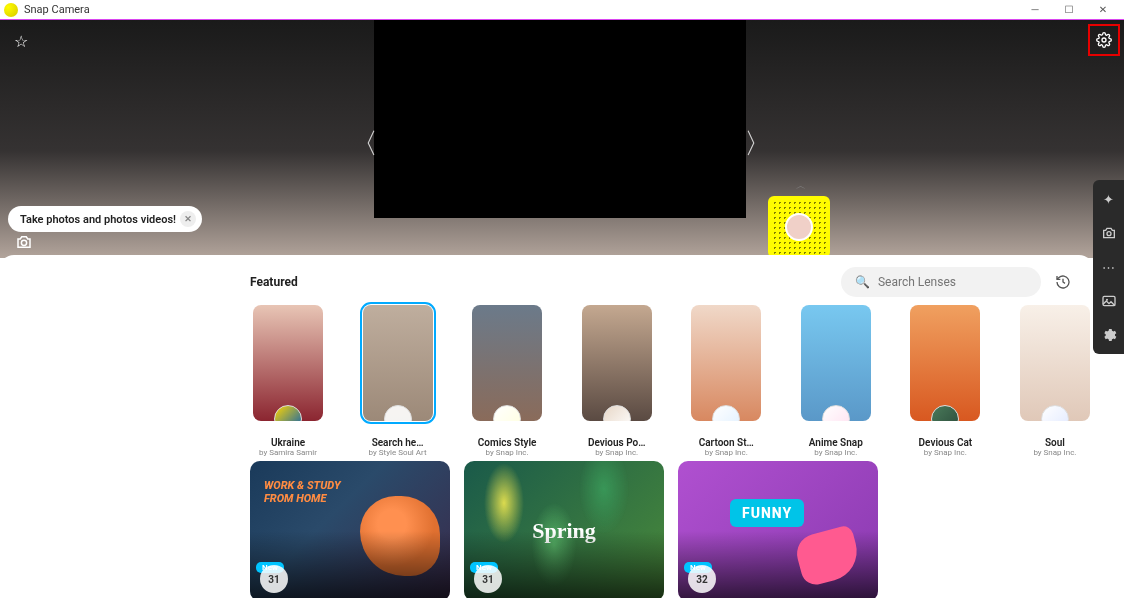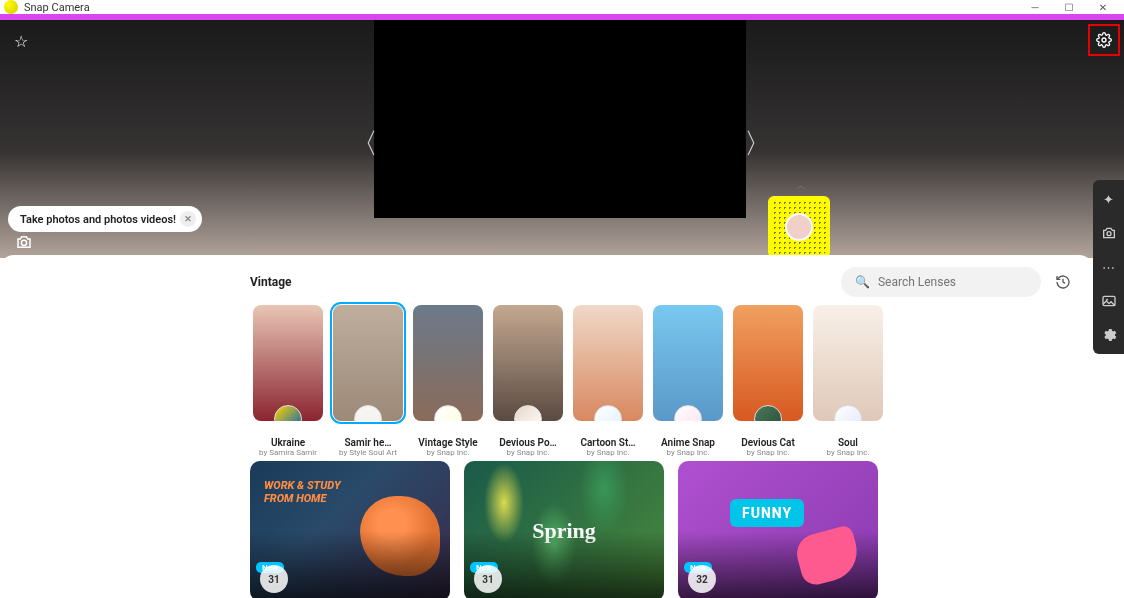--- a/index.html
+++ b/index.html
@@ -1,18 +1,18 @@
 <!DOCTYPE html>
 <html><head>
 <meta charset="utf-8">
 <style>
 * { margin: 0; padding: 0; box-sizing: border-box; font-family: -apple-system, BlinkMacSystemFont, "Segoe UI", Roboto, Arial, sans-serif; }
 body { width: 1124px; height: 598px; background: #fff; overflow: hidden; position: relative; }
 
-.titlebar { height: 20px; background: #fff; display: flex; align-items: center; padding: 0 4px; border-bottom: 6px solid #d946ef; }
+.titlebar { height: 20px; background: #fff; display: flex; align-items: center; padding: 0 4px; border-bottom: 1px solid #d946ef; }
 .titlebar .app-icon { width: 14px; height: 14px; border-radius: 50%; background: radial-gradient(circle at 30% 30%, #fffc00, #d6c800); margin-right: 6px; }
 .titlebar .title { font-size: 11px; color: #333; flex: 1; }
 .titlebar .wbtn { width: 34px; height: 20px; display: flex; align-items: center; justify-content: center; color: #555; font-size: 10px; cursor: pointer; }
 
 .camera-area { position: relative; height: 238px; background: linear-gradient(180deg, #1a1a1a 0%, #353232 55%, #b2a49b 100%); overflow: hidden; }
 .camera-area .top-left-star { position: absolute; top: 12px; left: 14px; color: #fff; font-size: 16px; }
 .camera-area .top-right-gear { position: absolute; top: 6px; right: 6px; width: 28px; height: 28px; display:flex; align-items:center; justify-content:center; color: #fff; border-radius: 50%; }
 .gear-highlight-box { position:absolute; top:4px; right:4px; width:32px; height:32px; border:2px solid #e60000; }
 
 .video-box { position:absolute; left:374px; top:0; width:372px; height:198px; background:#000; }
@@ -31,21 +31,21 @@
 
 .lower-panel { position:absolute; top:255px; left:0; right:31px; bottom:0; background:#fff; border-radius:14px 14px 0 0; padding:12px 0 0 0; overflow:hidden; }
 .lp-header { display:flex; align-items:center; padding:0 16px 0 250px; }
 .lp-header .section-title { font-size:12px; font-weight:700; color:#222; }
 .lp-header .spacer { flex:1; }
 .search-wrap { display:flex; align-items:center; background:#f2f2f2; border-radius:18px; height:30px; padding:0 14px; width:200px; }
 .search-wrap .mag { color:#888; font-size:12px; margin-right:8px; }
 .search-wrap input { border:none; background:transparent; outline:none; font-size:12px; color:#555; width:100%; }
 .history-btn { width:28px; height:28px; margin-left:8px; border-radius:50%; display:flex; align-items:center; justify-content:center; color:#666; font-size:14px; }
 
-.lens-row { display:flex; gap:4px; padding:8px 0 4px 250px; }
+.lens-row { display:flex; gap:4px; padding:8px 0 4px 250px;justify-content:space-between; }
 .lens-item { width:76px; text-align:center; position:relative; }
 .lens-thumb { width:70px; height:116px; border-radius:8px; margin:0 auto; position:relative; background:#ccc; overflow:hidden; }
 .lens-thumb.sel { outline:2px solid #00aaff; outline-offset:1px; }
 .lens-badge { position:absolute; bottom:-12px; left:50%; transform:translateX(-50%); width:28px; height:28px; border-radius:50%; background:#fff; border:1px solid #ddd; }
 .lens-name { font-size:10px; font-weight:600; color:#222; margin-top:16px; white-space:nowrap; overflow:hidden; text-overflow:ellipsis; }
 .lens-author { font-size:8px; color:#888; white-space:nowrap; overflow:hidden; text-overflow:ellipsis; }
 
 .th-red { background:linear-gradient(180deg,#e8c5b5,#8b2530); }
 .th-blur { background:linear-gradient(180deg,#bfae9e,#9c8978); }
 .th-city { background:linear-gradient(180deg,#6b7a8a,#8a6b5a); }
@@ -127,21 +127,21 @@
   <div class="camera-btn">
     <svg viewBox="0 0 24 24" width="18" height="18" fill="none" stroke="#fff" stroke-width="2">
         <path d="M4 8h3l2-3h6l2 3h3v11H4z"></path>
         <circle cx="12" cy="13" r="3.5"></circle>
       </svg>
   </div>
 </div>
 
 <div class="lower-panel">
   <div class="lp-header">
-    <div class="section-title">Vintage</div>
+    <div class="section-title">Featured</div>
     <div class="spacer"></div>
     <div class="search-wrap">
       <span class="mag">🔍</span>
       <input placeholder="Search Lenses" style="">
     </div>
     <div class="history-btn">
       <svg viewBox="0 0 24 24" width="16" height="16" fill="none" stroke="#555" stroke-width="2">
           <path d="M3 12a9 9 0 1 0 3-6.7L3 8"></path>
           <polyline points="3 3 3 8 8 8"></polyline>
           <polyline points="12 7 12 12 15 14"></polyline>
@@ -154,28 +154,28 @@
     <div class="lens-thumb th-red ">
       <div class="lens-badge b0"></div>
     </div>
     <div class="lens-name">Ukraine</div>
     <div class="lens-author">by Samira Samir</div>
       </div>
       <div class="lens-item">
     <div class="lens-thumb th-blur sel">
       <div class="lens-badge b1"></div>
     </div>
-    <div class="lens-name">Samir he…</div>
+    <div class="lens-name">Search he…</div>
     <div class="lens-author">by Style Soul Art</div>
       </div>
       <div class="lens-item">
     <div class="lens-thumb th-city ">
       <div class="lens-badge b2"></div>
     </div>
-    <div class="lens-name">Vintage Style</div>
+    <div class="lens-name">Comics Style</div>
     <div class="lens-author">by Snap Inc.</div>
       </div>
       <div class="lens-item">
     <div class="lens-thumb th-vint ">
       <div class="lens-badge b3"></div>
     </div>
     <div class="lens-name">Devious Po…</div>
     <div class="lens-author">by Snap Inc.</div>
       </div>
       <div class="lens-item">

